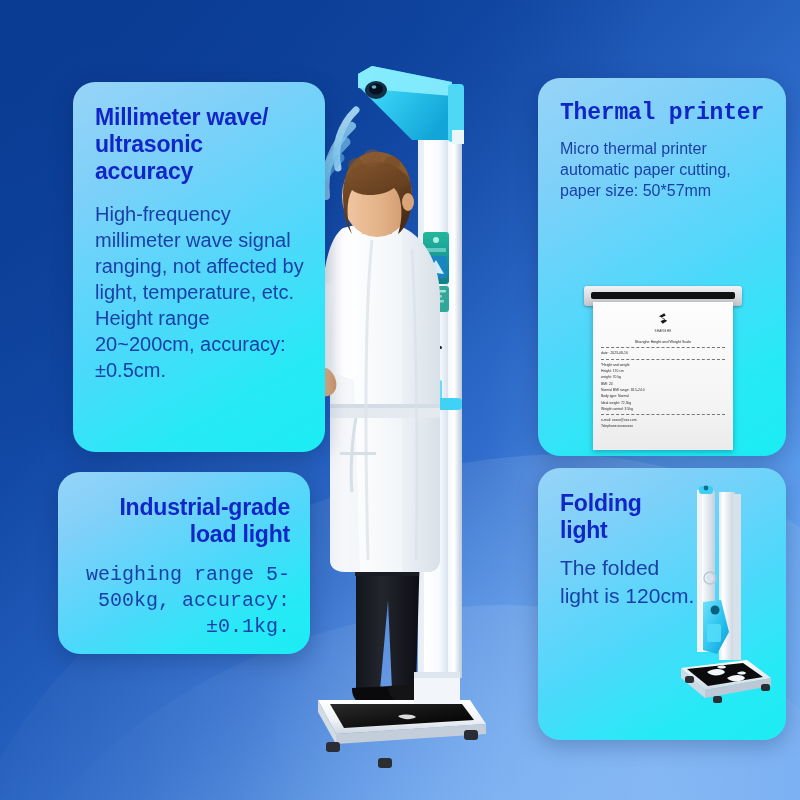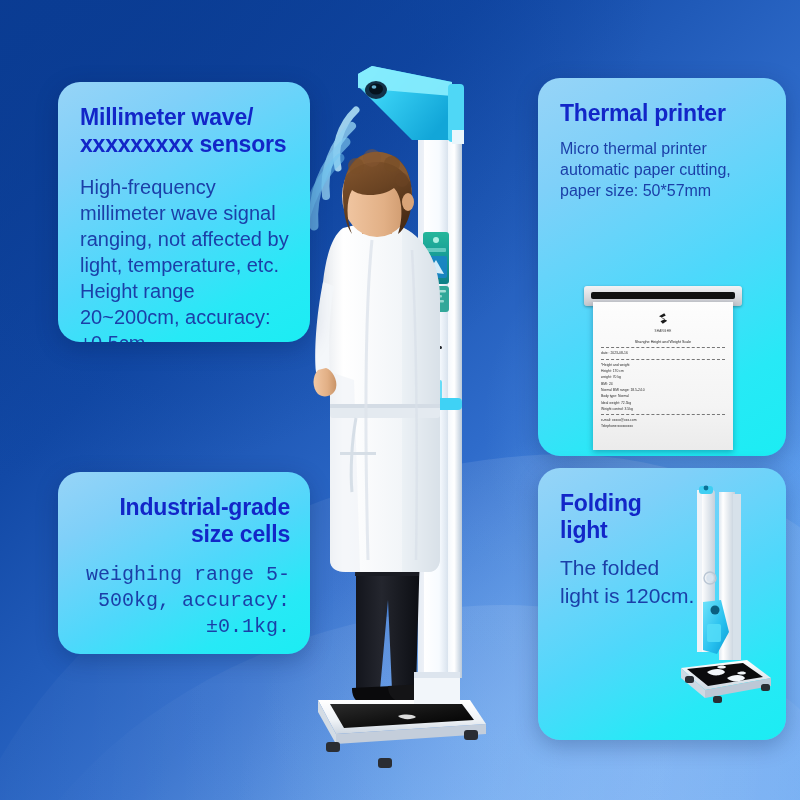--- a/index.html
+++ b/index.html
@@ -55,30 +55,30 @@
   .card h3 {
     color:#1226c8;
     font-weight:bold;
     line-height:1.18;
     letter-spacing:-0.2px;
   }
   .card p {
     color:#1b3fa8;
     line-height:1.30;
   }
-  #card-sensors   { left:58px;  top:82px;  width:252px; height:260px; }
+  #card-sensors   { left:73px;  top:82px;  width:252px; height:370px; }
   #card-sensors h3 { font-size:23px; margin-bottom:16px; }
   #card-sensors p  { font-size:20px; }
 
   #card-loadcells { left:58px;  top:472px; width:252px; height:182px;text-align:right; }
   #card-loadcells h3 { font-size:23px; margin-bottom:14px; }
   #card-loadcells p  { font-size:20px;font-family:Liberation Mono, monospace; }
 
   #card-printer   { left:538px; top:78px;  width:248px; height:378px; }
-  #card-printer h3 { font-size:23px; margin-bottom:12px; }
+  #card-printer h3 { font-size:23px; margin-bottom:12px;font-family:Liberation Mono, monospace; }
   #card-printer p  { font-size:16px; }
 
   #card-folding   { left:538px; top:468px; width:248px; height:272px; }
   #card-folding h3 { font-size:23px; margin-bottom:10px; }
   #card-folding p  { font-size:21px; width:135px; }
 
   
   .printer-wrap {
     position:absolute; left:46px; top:208px; width:158px; height:160px;
   }
@@ -298,29 +298,29 @@
       <rect x="378" y="758" width="14" height="10" rx="3" fill="#2a2d33"></rect>
 
       <rect x="414" y="672" width="46" height="32" fill="#f2f6fa"></rect>
       <rect x="414" y="672" width="46" height="6" fill="#dde5ee"></rect>
     </g>
   </svg>
 
   <div class="card" id="card-sensors">
     <h3>
       <span>Millimeter wave/</span><br>
-      <span>xxxxxxxxx sensors</span>
+      <span>ultrasonic accuracy</span>
     </h3>
     <p>High-frequency millimeter wave signal ranging, not affected by light, temperature, etc. Height range 20~200cm, accuracy:  ±0.5cm.</p>
   </div>
 
   <div class="card" id="card-loadcells">
     <h3>
       <span>Industrial-grade</span><br>
-      <span>size cells</span>
+      <span>load light</span>
     </h3>
     <p>weighing range 5-500kg, accuracy: ±0.1kg.</p>
   </div>
 
   <div class="card" id="card-printer">
     <h3>Thermal printer</h3>
     <p>Micro thermal printer automatic paper cutting, paper size: 50*57mm</p>
 
     <div class="printer-wrap">
       <div class="printer-slot"></div>

